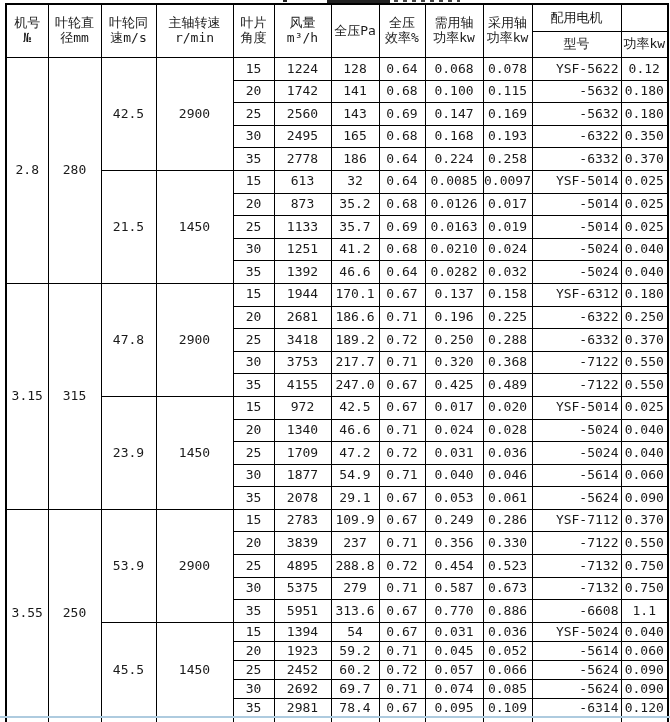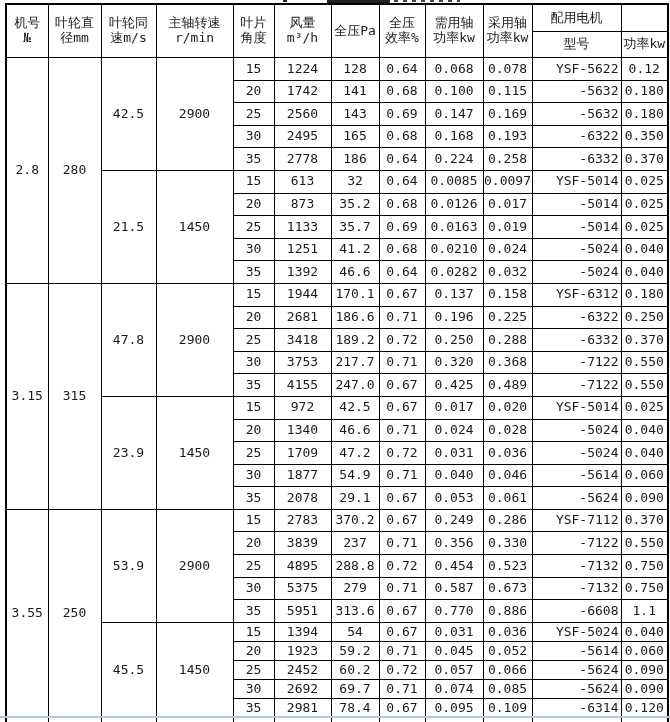--- a/index.html
+++ b/index.html
@@ -303,21 +303,21 @@
           <td class="model-col">-5624</td>
           <td>0.090</td>
         </tr>
         <tr style="height: 22.6px;">
           <td rowspan="10">3.55</td>
           <td rowspan="10">250</td>
           <td rowspan="5">53.9</td>
           <td rowspan="5">2900</td>
           <td>15</td>
           <td>2783</td>
-          <td>370.2</td>
+          <td>109.9</td>
           <td>0.67</td>
           <td>0.249</td>
           <td>0.286</td>
           <td class="model-col">YSF-7112</td>
           <td>0.370</td>
         </tr>
         <tr style="height: 22.6px;">
           <td>20</td>
           <td>3839</td>
           <td>237</td>

